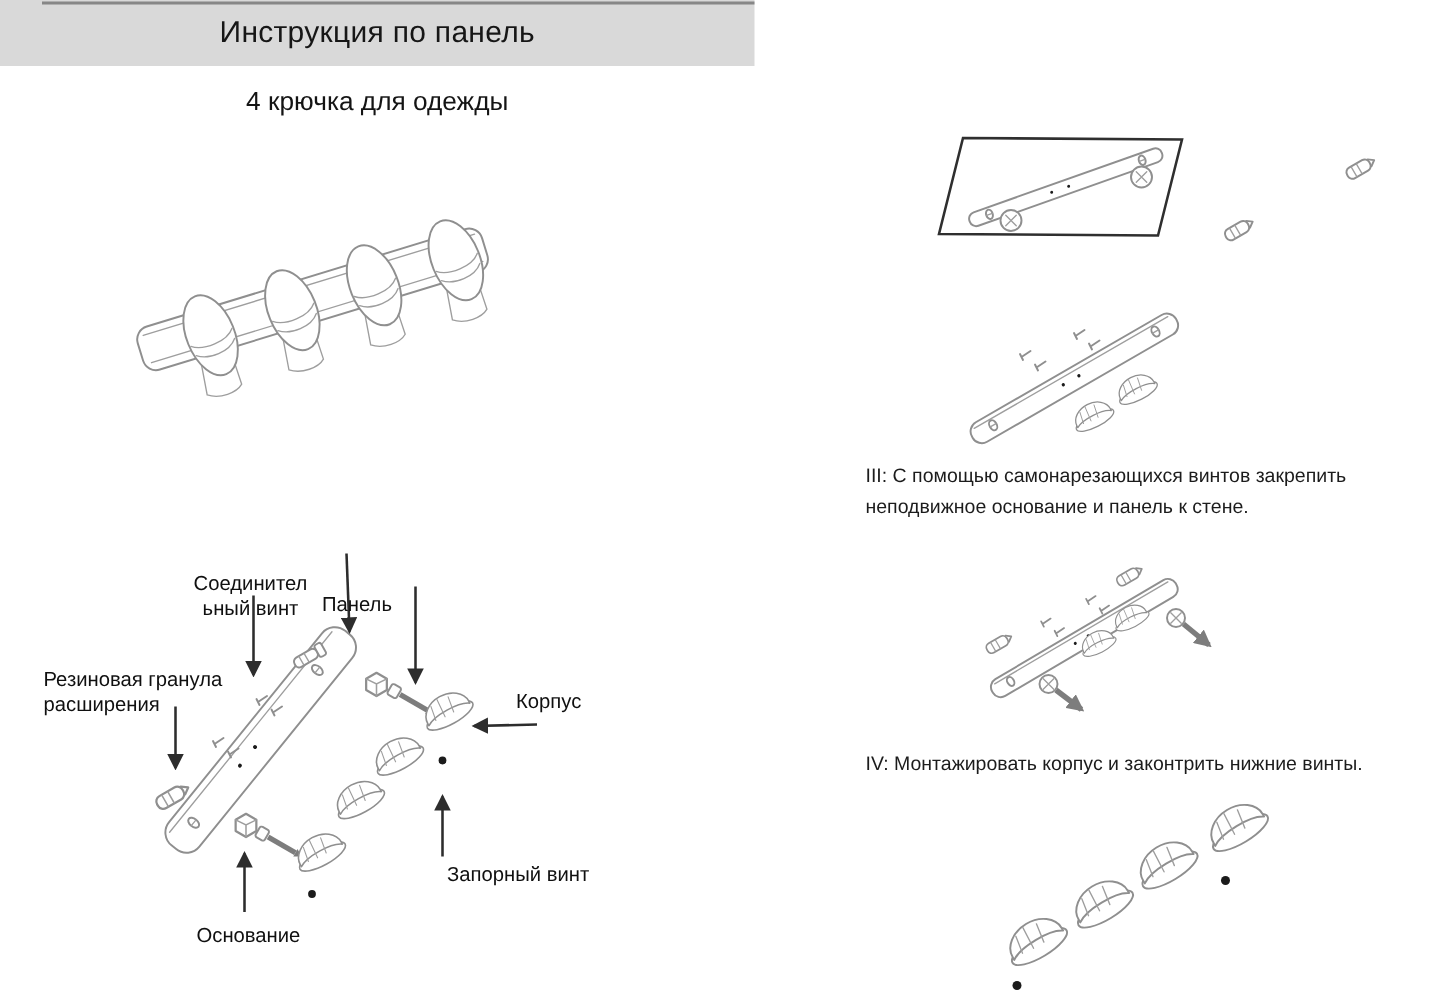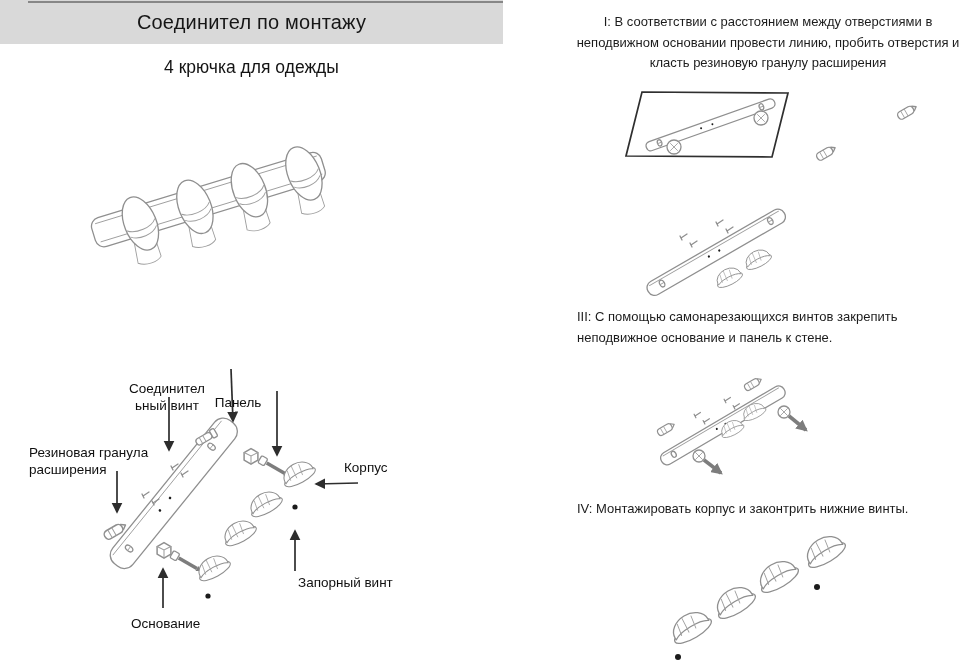--- a/index.html
+++ b/index.html
@@ -67,21 +67,21 @@
       </g>
       <g id="lscrew">
         <rect class="lnf" x="-6" y="-4" width="7" height="8" rx="1.5"></rect>
         <line class="shaft" x1="2" y1="0" x2="23" y2="0"></line>
         <polygon points="23,-2.8 28,0 23,2.8" fill="#7d7d7d"></polygon>
       </g>
     </defs>
   </svg>
 
   <div class="header-bar">
-    <div class="title">Соединител по монтажу</div>
+    <div class="title">Инструкция по панель</div>
   </div>
   <div class="top-edge-line"></div>
   <div class="subtitle">4 крючка для одежды</div>
 
   <svg class="art" style="left:88px; top:133px;" width="265" height="140" viewBox="0 0 265 140">
     <g transform="translate(10,116) rotate(-17)">
       <rect class="lnf" x="0" y="-30" width="240" height="30" rx="9"></rect>
       <line class="thin" x1="5" y1="-25" x2="236" y2="-25"></line>
       <line class="thin" x1="5" y1="-6" x2="236" y2="-6"></line>
     </g>
@@ -171,21 +171,20 @@
   <div class="lbl" style="left:344px; top:459px;">
     <span>Корпус</span>
   </div>
   <div class="lbl" style="left:261px; top:574px;margin-left:37px;">
     <span>Запорный винт</span>
   </div>
   <div class="lbl" style="left:131px; top:615px;">
     <span>Основание</span>
   </div>
 
-  <div class="step center" style="left:568px; top:12px; width:400px;">I: В соответствии с расстоянием между отверстиями в неподвижном основании провести линию, пробить отверстия и класть резиновую гранулу расширения</div>
   <div class="step" style="left:577px; top:307px; width:392px;">III: С помощью самонарезающихся винтов закрепить неподвижное основание и панель к стене.</div>
   <div class="step" style="left:577px; top:499px; width:392px;">IV: Монтажировать корпус и законтрить нижние винты.</div>
 
   <svg class="art" style="left:605px; top:85px;" width="335" height="85" viewBox="0 0 335 85">
     <polygon class="darkln" points="37,7 183,8 167,72 21,71"></polygon>
     <g transform="translate(43,67) rotate(-19.5)">
       <rect class="ln" x="0" y="-9.5" width="136" height="9.5" rx="4.5"></rect>
       <ellipse class="ln" cx="14" cy="-4.7" rx="2.2" ry="3.2"></ellipse>
       <line class="thin" x1="12" y1="-4.7" x2="16" y2="-4.7"></line>
       <circle class="dot" cx="58" cy="-4.7" r="1"></circle>

